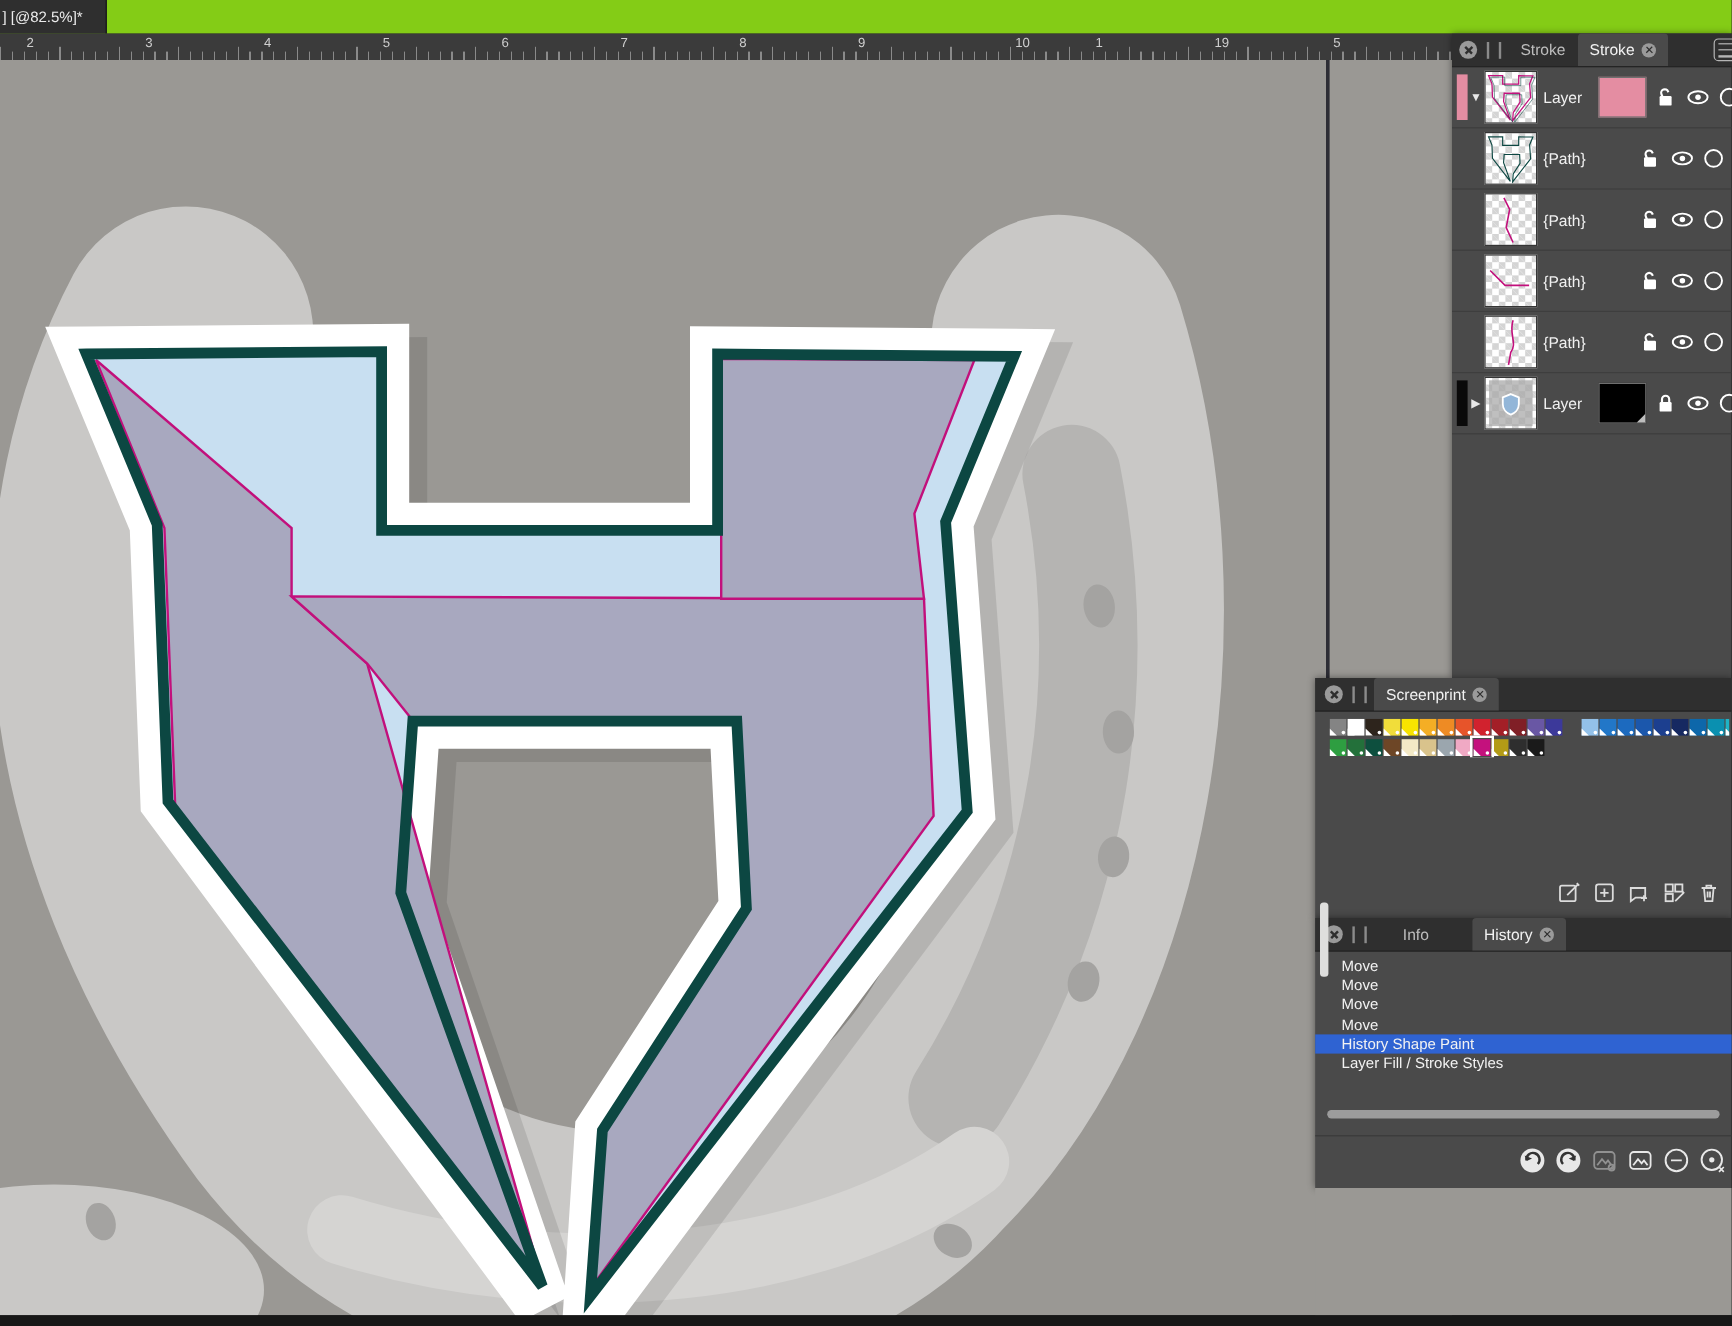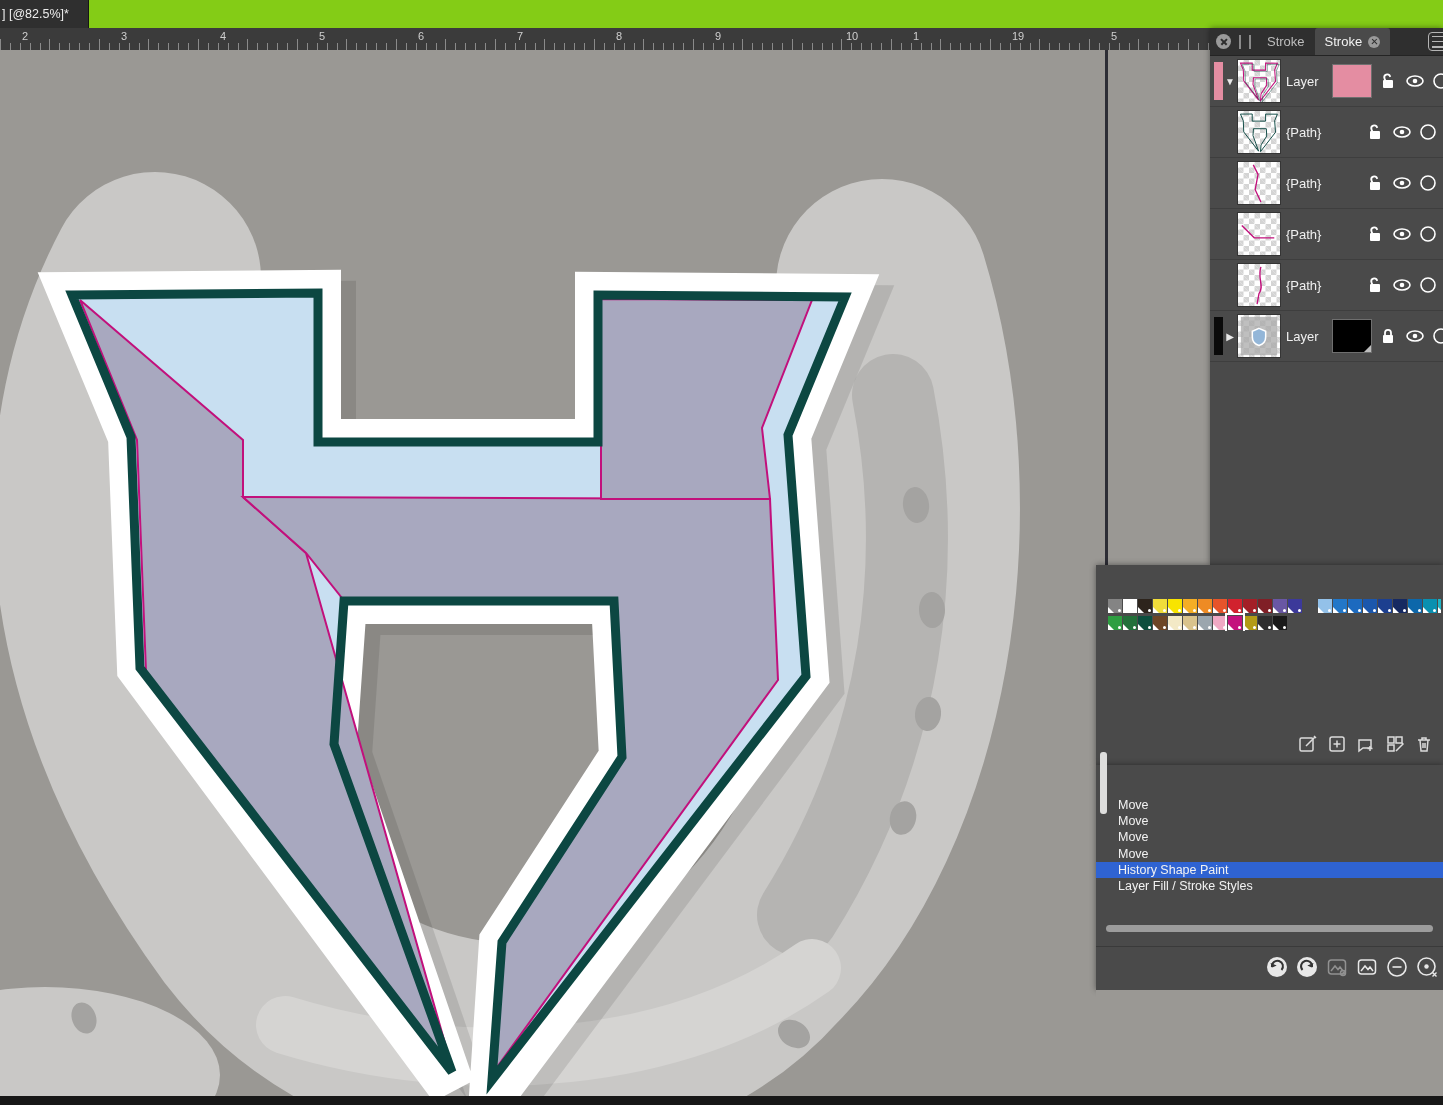--- a/index.html
+++ b/index.html
@@ -353,20 +353,28 @@
       </span>
       <span class="rowic">
         <svg width="18" height="18" viewBox="0 0 18 18">
             <circle cx="9" cy="9" r="7" fill="none" stroke="#fff" stroke-width="1.6"></circle>
           </svg>
       </span>
     </div>
   </div>
 
   <div class="panel" id="swatches-panel">
+    <div class="phead">
+      <span class="xcirc" style="margin-left:8px"></span>
+      <span class="grip"></span>
+      <span class="ptab active">
+        <span>Screenprint</span>
+        <span class="xcirc sm"></span>
+      </span>
+    </div>
     <div id="swatch-grid">
       <div class="srow" id="swatch-row1">
           <div class="swatch" style="background: rgb(132, 132, 132);"></div>
           <div class="swatch" style="background: rgb(255, 255, 255);"></div>
           <div class="swatch" style="background: rgb(45, 36, 28);"></div>
           <div class="swatch" style="background: rgb(241, 221, 58);"></div>
           <div class="swatch" style="background: rgb(248, 228, 0);"></div>
           <div class="swatch" style="background: rgb(244, 174, 37);"></div>
           <div class="swatch" style="background: rgb(238, 139, 36);"></div>
           <div class="swatch" style="background: rgb(231, 84, 42);"></div>
@@ -431,20 +439,31 @@
       <span class="tbico">
         <svg width="20" height="20" viewBox="0 0 20 20" fill="none" stroke="#dcdcdc" stroke-width="1.5">
             <path d="M4,6 H16 M8,6 V4 h4 v2 M6,6 l1,11 h6 l1,-11"></path>
             <path d="M9,9 v5 M11,9 v5"></path>
           </svg>
       </span>
     </div>
   </div>
 
   <div class="panel" id="history-panel">
+    <div class="phead">
+      <span class="xcirc" style="margin-left:8px"></span>
+      <span class="grip"></span>
+      <span class="ptab" style="margin-left:14px">
+          <span>Info</span>
+        </span>
+      <span class="ptab active" style="margin-left:26px">
+        <span>History</span>
+        <span class="xcirc sm"></span>
+      </span>
+    </div>
     <div id="history-list">
         <div class="history-item">Move</div>
         <div class="history-item">Move</div>
         <div class="history-item">Move</div>
         <div class="history-item">Move</div>
         <div class="history-item sel">History Shape Paint</div>
         <div class="history-item">Layer Fill / Stroke Styles</div>
       </div>
     <div id="hist-slider"></div>
     <div id="hist-div"></div>

